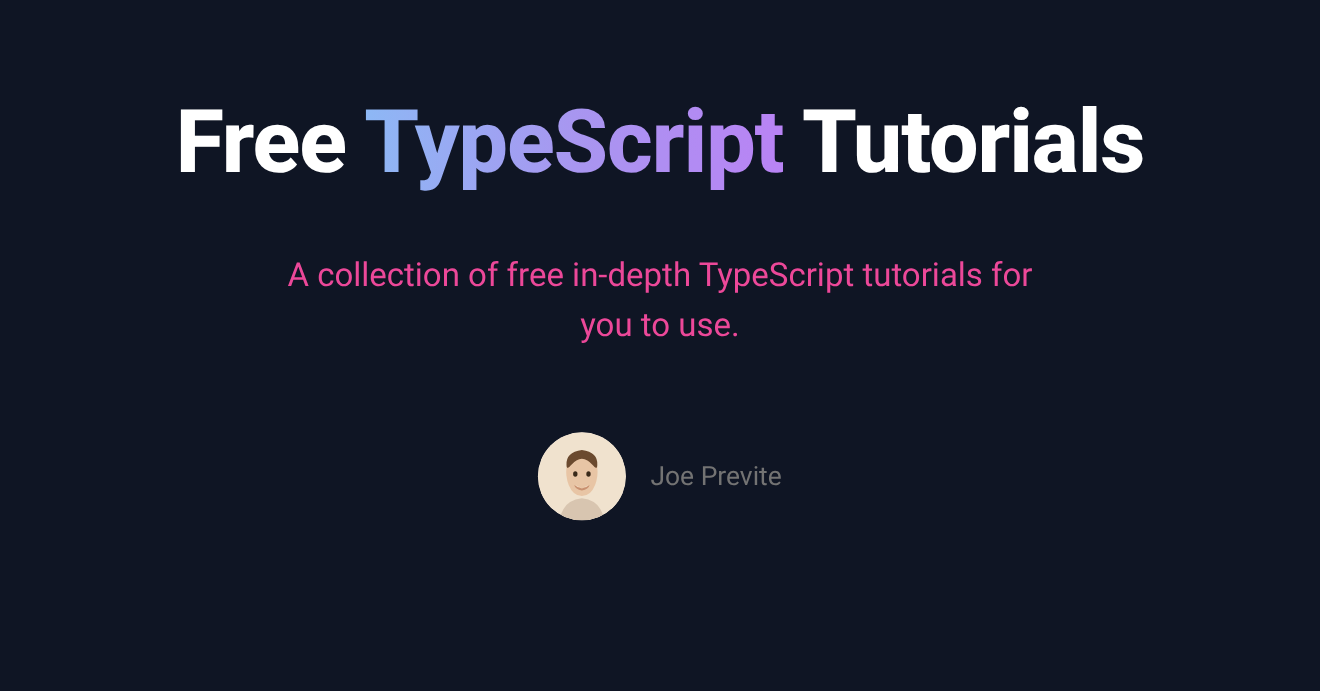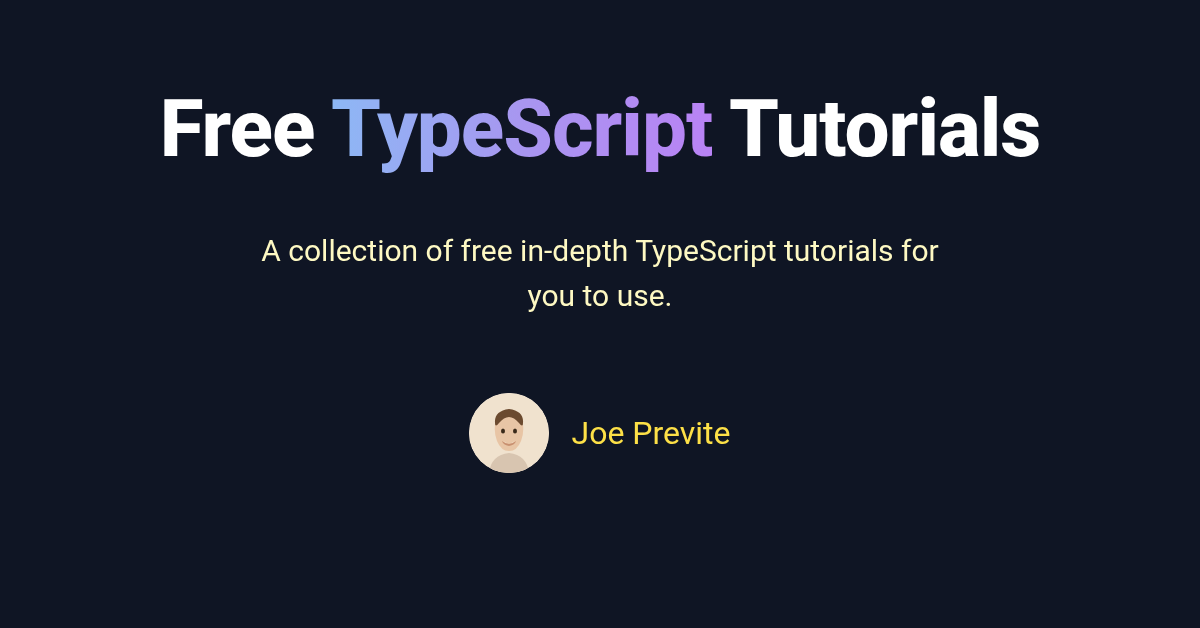--- a/index.html
+++ b/index.html
@@ -30,21 +30,21 @@
       background: linear-gradient(90deg, #8db8f5 0%, #a896f0 50%, #b983f5 100%);
       -webkit-background-clip: text;
       background-clip: text;
       -webkit-text-fill-color: transparent;
       color: transparent;
     }
     .subtitle {
       margin-top: 55px;
       font-size: 30px;
       font-weight: 400;
-      color: #fef9c3;
+      color: #ec4899;
       text-align: center;
       line-height: 1.5;
       max-width: 700px;
     }
     .author {
       margin-top: 75px;
       display: flex;
       align-items: center;
       gap: 22px;
     }
@@ -56,23 +56,23 @@
       display: flex;
       align-items: center;
       justify-content: center;
       overflow: hidden;
     }
     .avatar svg {
       width: 80px;
       height: 80px;
     }
     .author-name {
-      font-size: 32px;
+      font-size: 24px;
       font-weight: 400;
-      color: #fde047;
+      color: #737373;
     }
   </style>
 </head>
 <body>
 
 <h1 class="title">
   <span>Free </span><span class="highlight">TypeScript</span><span> Tutorials</span>
 </h1>
 
 <p class="subtitle">A collection of free in-depth TypeScript tutorials for you to use.</p>

